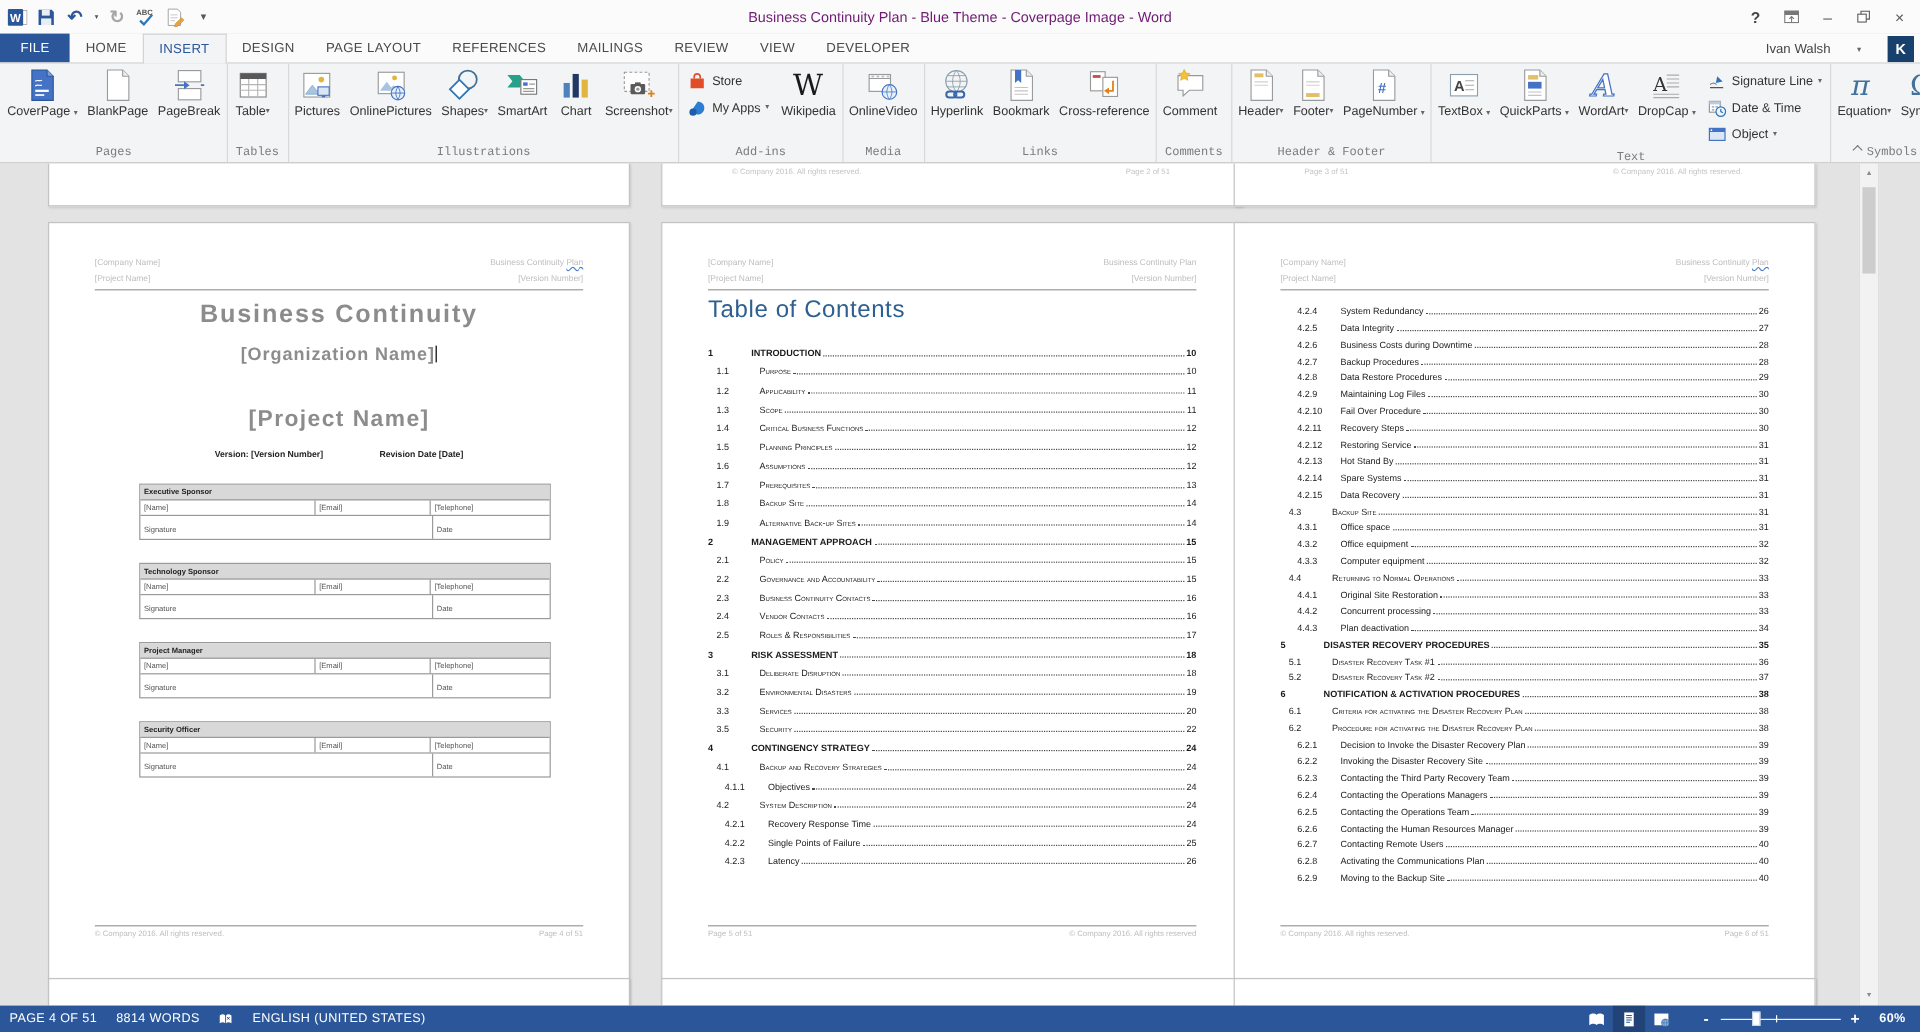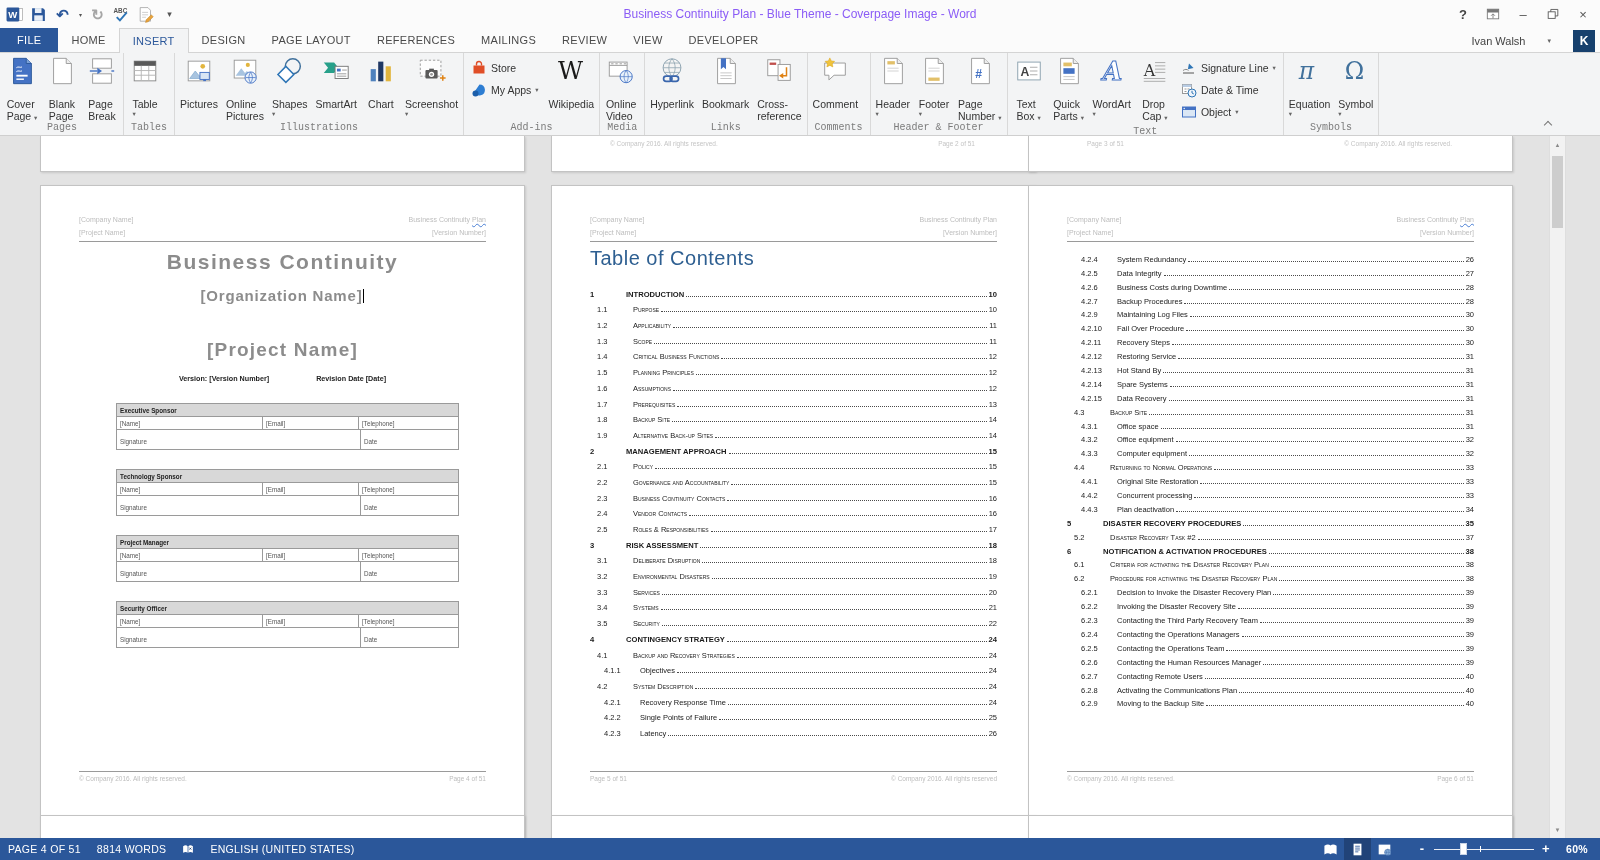--- a/index.html
+++ b/index.html
@@ -9,21 +9,21 @@
   svg{display:block;width:100%;height:100%;}
 
   
   .titlebar{position:absolute;top:0;left:0;right:0;height:28px;background:#fbfbfb;}
   .qat{position:absolute;left:6px;top:0;height:28px;display:flex;align-items:center;gap:7px;}
   .qicon{width:17px;height:17px;display:inline-flex;align-items:center;justify-content:center;}
   .qglyph{font-size:15px;line-height:1;font-weight:bold;}
   .g-undo{color:var(--accent);} .g-repeat{color:#a6a6a6;}
   .g-customize-quick-access{font-size:9px;color:#555;font-weight:normal;}
   .qarr{font-size:6px;color:#555;margin-left:1px;}
-  .wtitle{position:absolute;left:300px;right:300px;top:0;line-height:28px;text-align:center;font-size:12px;color:#8b5cf6;
+  .wtitle{position:absolute;left:300px;right:300px;top:0;line-height:28px;text-align:center;font-size:12px;color:#701a75;
           white-space:nowrap;overflow:hidden;}
   .wctrl{position:absolute;right:2px;top:0;height:28px;display:flex;align-items:center;}
   .wbtn{width:30px;height:28px;display:flex;align-items:center;justify-content:center;font-size:13px;color:#555;}
   .wbtn svg{width:14px;height:14px;}
   .help-glyph{font-weight:bold;color:#444;}
 
   
   .tabrow{position:absolute;top:28px;left:0;right:0;height:25px;background:#fbfbfb;display:flex;align-items:stretch;}
   .tab{padding:0 13px;font-size:11px;line-height:25px;color:#4a4a4a;letter-spacing:.3px;white-space:nowrap;}
   .tab.file{background:var(--accent);color:#fff;padding:0 17px;}
@@ -33,21 +33,21 @@
   .avatar{width:22px;height:22px;background:#17406d;color:#fff;font-weight:bold;display:flex;align-items:center;justify-content:center;font-size:12px;}
 
   
   .ribbon{position:absolute;top:52px;left:0;right:0;height:84px;background:#f3f4f5;border-top:1px solid #d4d4d4;border-bottom:1px solid #cfcfcf;z-index:1;}
   #groups{display:flex;height:82px;padding-left:1px;overflow:hidden;}
   .rgroup{display:flex;flex-direction:column;border-right:1px solid #d9d9d9;padding:1px 1px 0;flex:none;}
   .ritems{display:flex;align-items:flex-start;flex:1;}
   .rglabel{text-align:center;font-size:10px;color:#7b7b7b;padding:0 6px 2px;white-space:nowrap;font-family:Liberation Mono, monospace;}
   .rbig{display:flex;flex-direction:column;align-items:center;padding:2px 4px 0;height:66px;min-width:40px;}
   .bigicon{width:30px;height:30px;margin-bottom:1px;flex:none;}
-  .rlab{display:flex;flex-direction:column;font-size:10.5px;line-height:1.18;color:#333;white-space:nowrap;margin-top:11px;}
+  .rlab{display:flex;align-items:center;font-size:10.5px;line-height:1.18;color:#333;white-space:nowrap;}
   .arr{font-size:6.5px;color:#666;line-height:1.2;}
   .rstack{display:flex;flex-direction:column;align-items:flex-start;gap:4px;padding:5px 3px;}
   .rsmall{display:flex;align-items:center;gap:4px;font-size:10.5px;color:#333;white-space:nowrap;padding:1px 3px;}
   .smicon{width:16px;height:16px;flex:none;}
   .collapse{position:absolute;right:44px;bottom:5px;width:16px;height:13px;display:flex;align-items:center;justify-content:center;}
   .chev{width:6px;height:6px;border-left:1.5px solid #777;border-top:1.5px solid #777;transform:rotate(45deg);margin-top:3px;}
 
   
   .docarea{position:absolute;top:136px;left:0;right:0;bottom:22px;background:#e3e3e3;overflow:hidden;}
   .page{position:absolute;background:#fff;border:1px solid #c3c3c3;box-shadow:1px 1px 2px rgba(0,0,0,.12);}
@@ -858,26 +858,20 @@
           <span class="lead"></span>
           <span class="pg">19</span>
         </div>
         <div class="tocrow lv2">
           <span class="num">3.3</span>
           <span class="lbl">Services</span>
           <span class="lead"></span>
           <span class="pg">20</span>
         </div>
         <div class="tocrow lv2">
-          <span class="num">3.4</span>
-          <span class="lbl">Systems</span>
-          <span class="lead"></span>
-          <span class="pg">21</span>
-        </div>
-        <div class="tocrow lv2">
           <span class="num">3.5</span>
           <span class="lbl">Security</span>
           <span class="lead"></span>
           <span class="pg">22</span>
         </div>
         <div class="tocrow lv1">
           <span class="num">4</span>
           <span class="lbl">CONTINGENCY STRATEGY</span>
           <span class="lead"></span>
           <span class="pg">24</span>
@@ -956,20 +950,26 @@
           <span class="lead"></span>
           <span class="pg">28</span>
         </div>
         <div class="tocrow lv3">
           <span class="num">4.2.7</span>
           <span class="lbl">Backup Procedures</span>
           <span class="lead"></span>
           <span class="pg">28</span>
         </div>
         <div class="tocrow lv3">
+          <span class="num">4.2.8</span>
+          <span class="lbl">Data Restore Procedures</span>
+          <span class="lead"></span>
+          <span class="pg">29</span>
+        </div>
+        <div class="tocrow lv3">
           <span class="num">4.2.9</span>
           <span class="lbl">Maintaining Log Files</span>
           <span class="lead"></span>
           <span class="pg">30</span>
         </div>
         <div class="tocrow lv3">
           <span class="num">4.2.10</span>
           <span class="lbl">Fail Over Procedure</span>
           <span class="lead"></span>
           <span class="pg">30</span>
@@ -1050,20 +1050,26 @@
           <span class="num">4.4.3</span>
           <span class="lbl">Plan deactivation</span>
           <span class="lead"></span>
           <span class="pg">34</span>
         </div>
         <div class="tocrow lv1">
           <span class="num">5</span>
           <span class="lbl">DISASTER RECOVERY PROCEDURES</span>
           <span class="lead"></span>
           <span class="pg">35</span>
+        </div>
+        <div class="tocrow lv2">
+          <span class="num">5.1</span>
+          <span class="lbl">Disaster Recovery Task #1</span>
+          <span class="lead"></span>
+          <span class="pg">36</span>
         </div>
         <div class="tocrow lv2">
           <span class="num">5.2</span>
           <span class="lbl">Disaster Recovery Task #2</span>
           <span class="lead"></span>
           <span class="pg">37</span>
         </div>
         <div class="tocrow lv1">
           <span class="num">6</span>
           <span class="lbl">NOTIFICATION &amp; ACTIVATION PROCEDURES</span>

